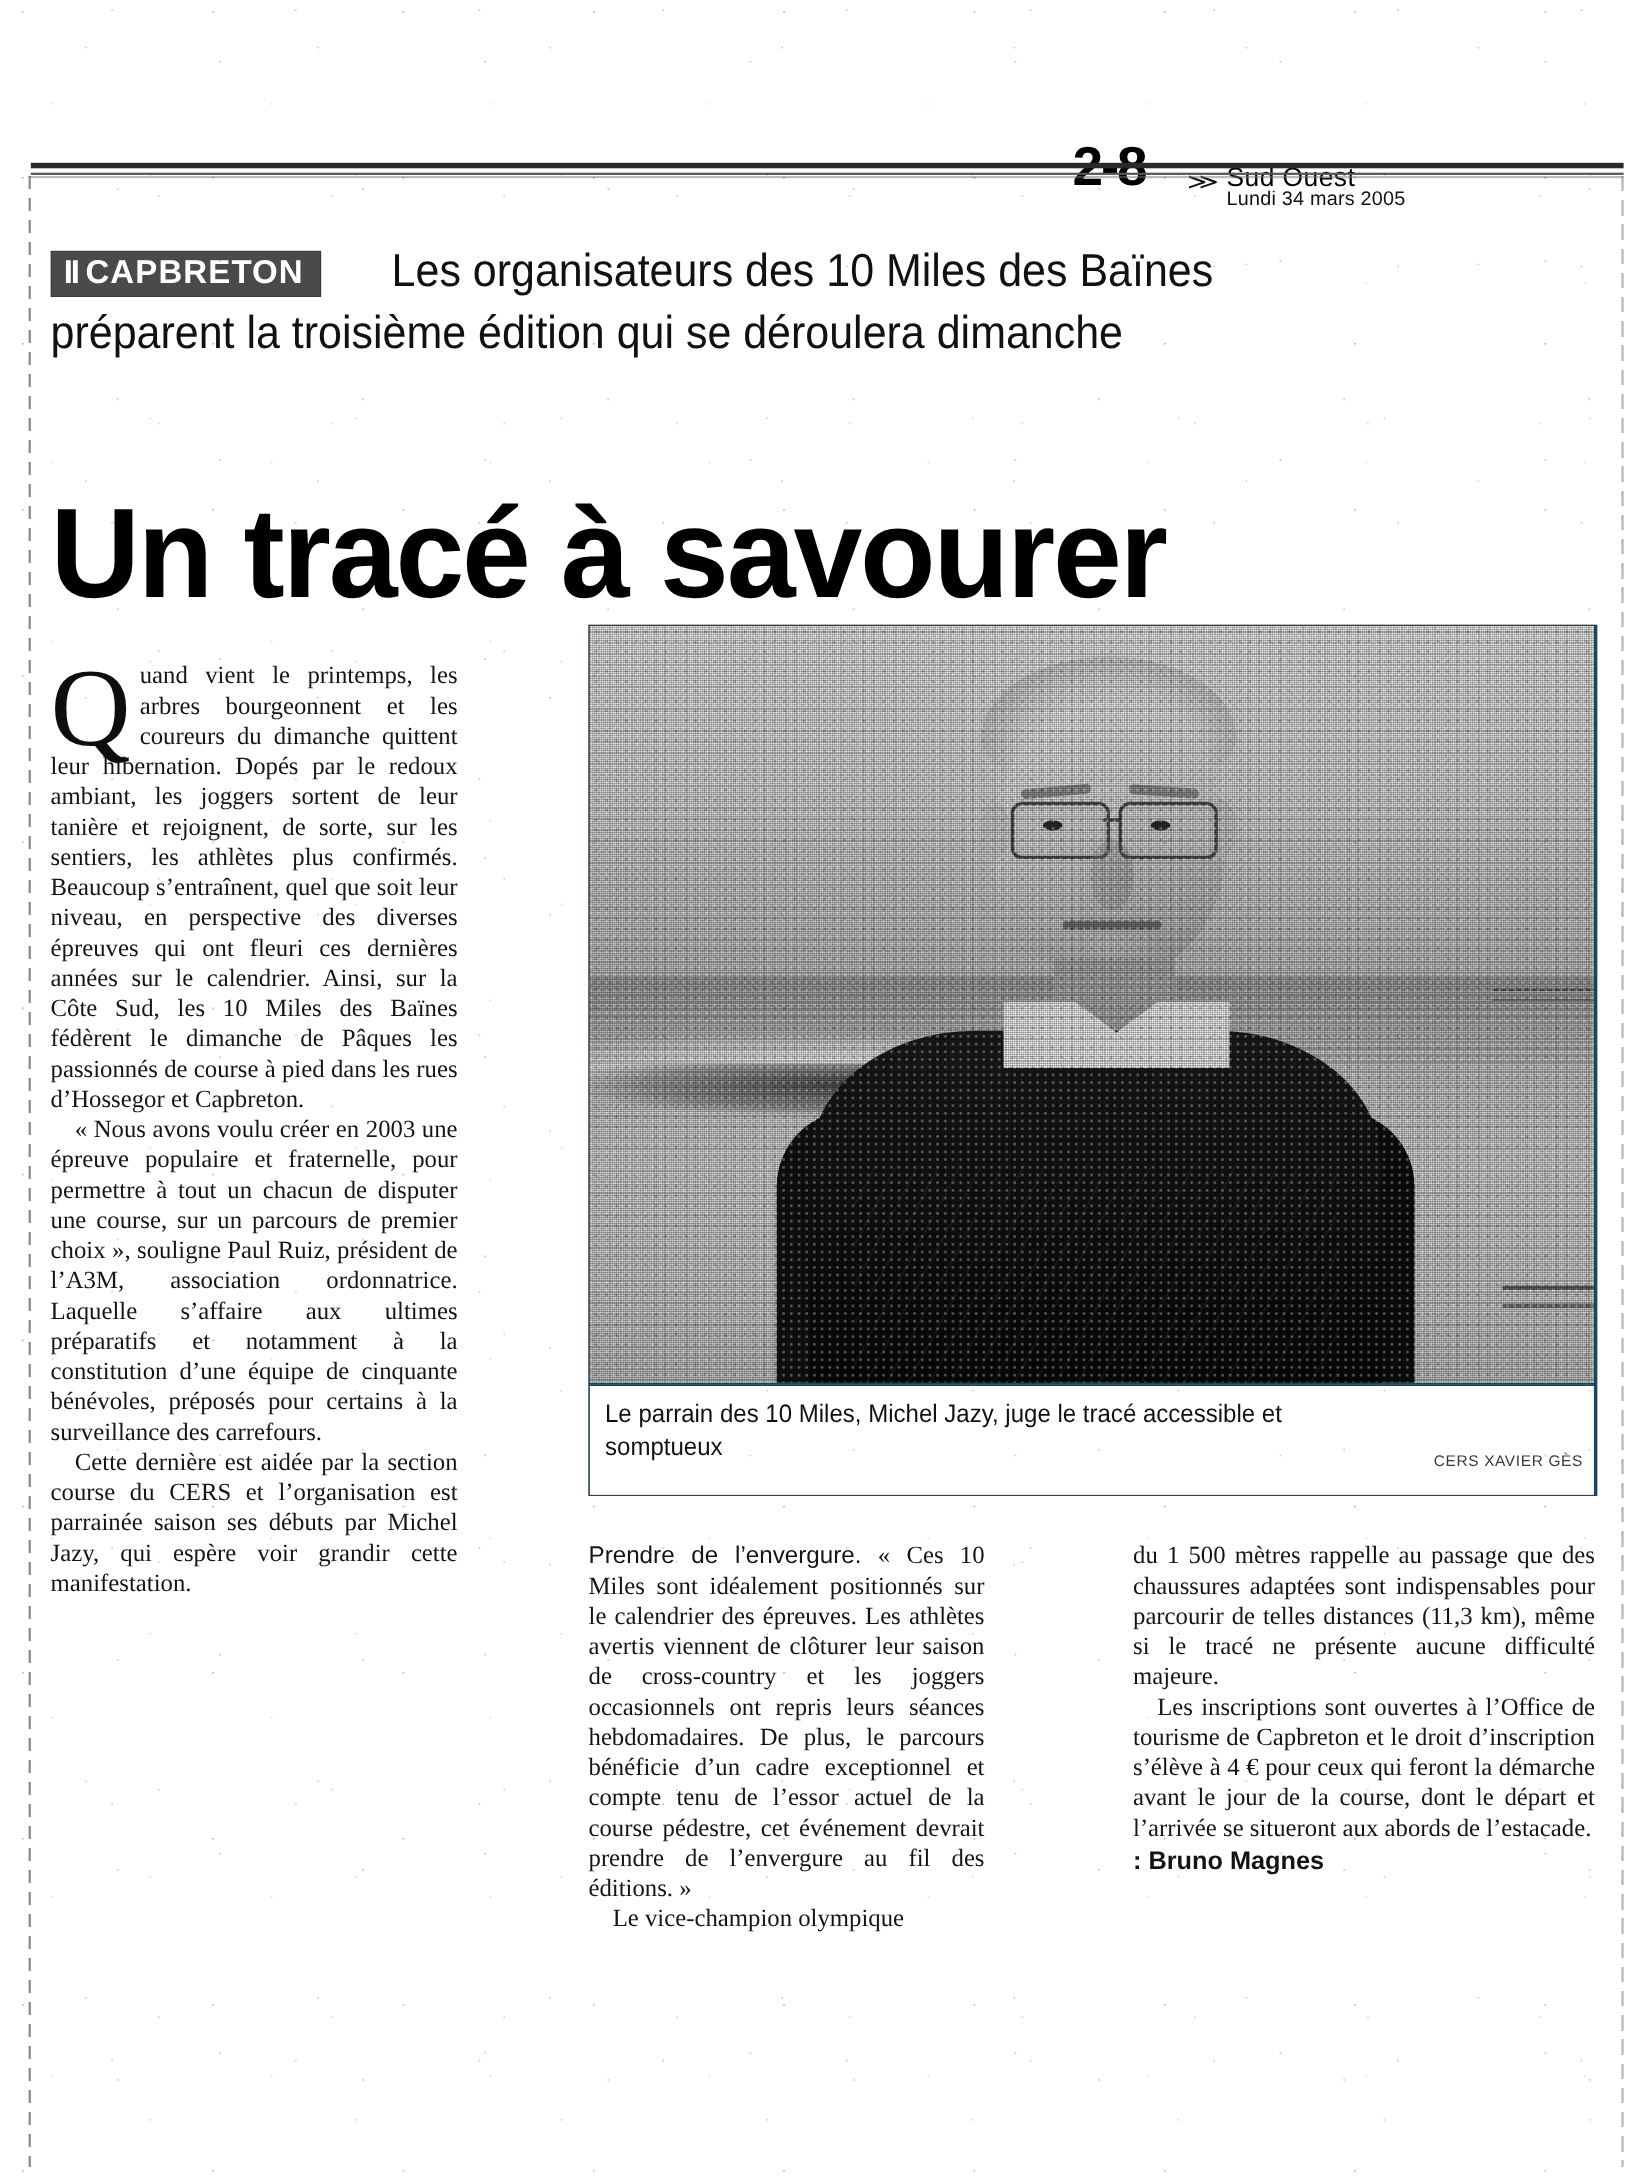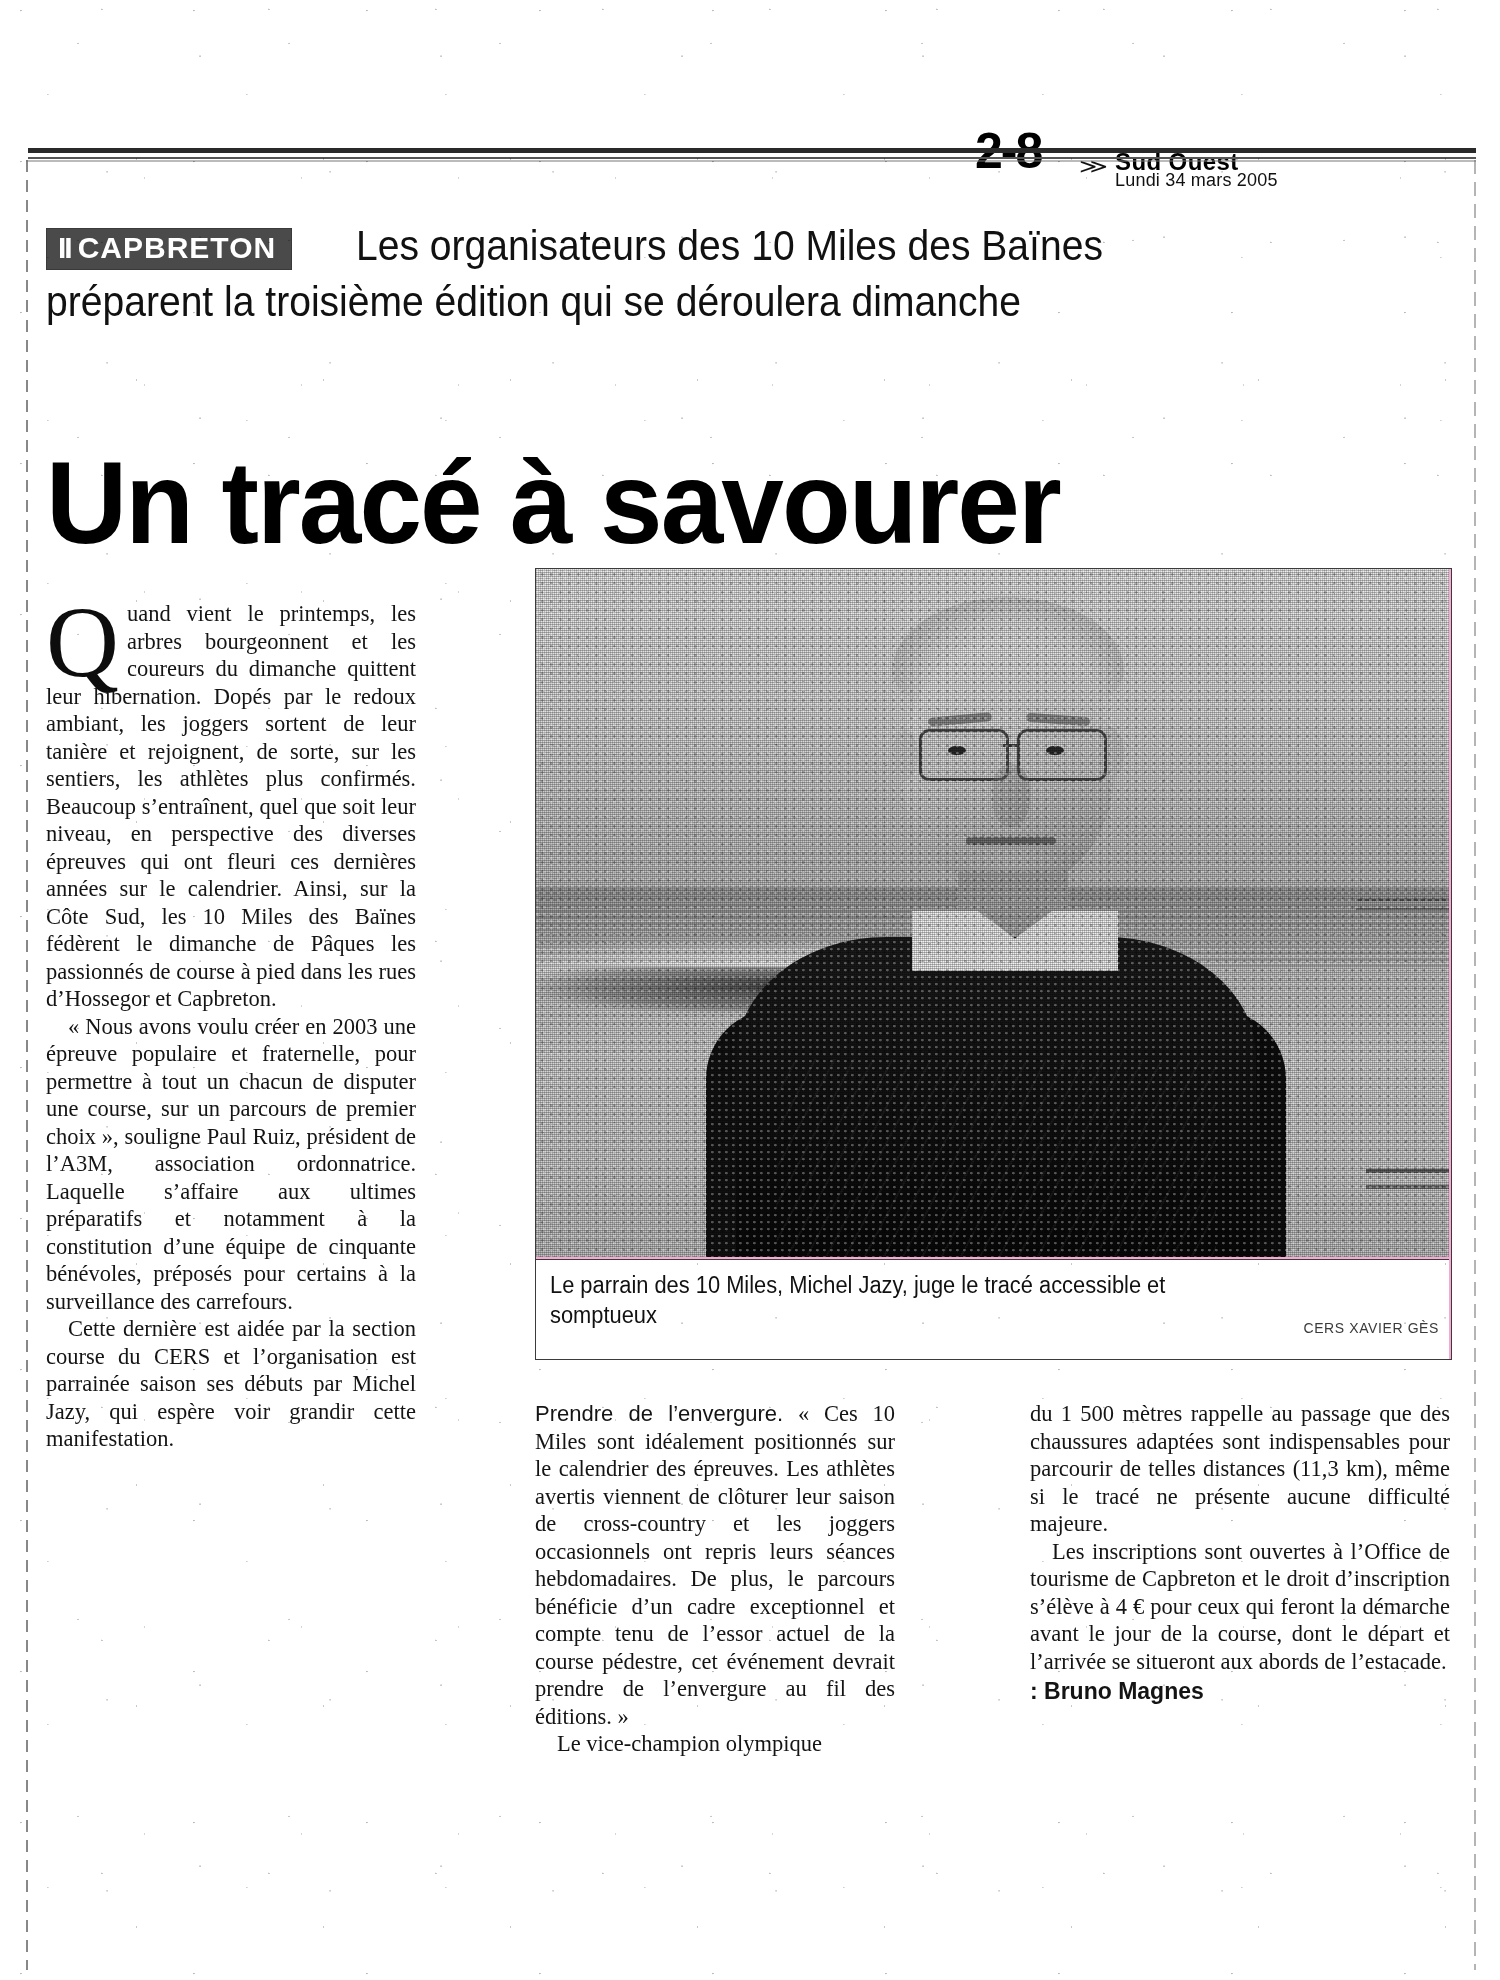--- a/index.html
+++ b/index.html
@@ -39,21 +39,21 @@
     color:#000;
   }
   .mast-glyph{
     position:absolute;left:1083px;top:96px;
     font-size:20px;color:#111;line-height:1;
     transform:scaleX(1.4);
   }
   .mast-name{
     position:absolute;left:1115px;top:88px;
     font-family:"Liberation Sans",sans-serif;
-    font-weight:bold;font-size:24px;letter-spacing:.4px;
+    font-weight:normal;font-size:24px;letter-spacing:.4px;
     color:#000;
   }
   .mast-date{
     position:absolute;left:1115px;top:110px;
     font-family:"Liberation Sans",sans-serif;
     font-size:18px;color:#111;letter-spacing:.2px;
   }
 
   .rule-thick{
     position:absolute;left:28px;top:148px;width:1448px;height:5px;
@@ -153,21 +153,21 @@
   .lead-in{font-family:"Liberation Sans",sans-serif;font-weight:normal;font-size:22px;}
   .byline{
     font-family:"Liberation Sans",sans-serif;font-weight:bold;font-size:23px;
     display:block;margin-top:3px;text-indent:0;
   }
 
   
   .photo-frame{
     position:absolute;left:535px;top:568px;width:915px;height:790px;
     border:1px solid #3b3b3b;
-    background:#f9a8d4;
+    background:#0c4a6e;
     overflow:hidden;
   }
   .photo{
     position:absolute;left:0;top:0;width:913px;height:688px;
     overflow:hidden;
     background:#cfcfcf;
   }
   
   .halftone{
     position:absolute;inset:0;z-index:6;pointer-events:none;

